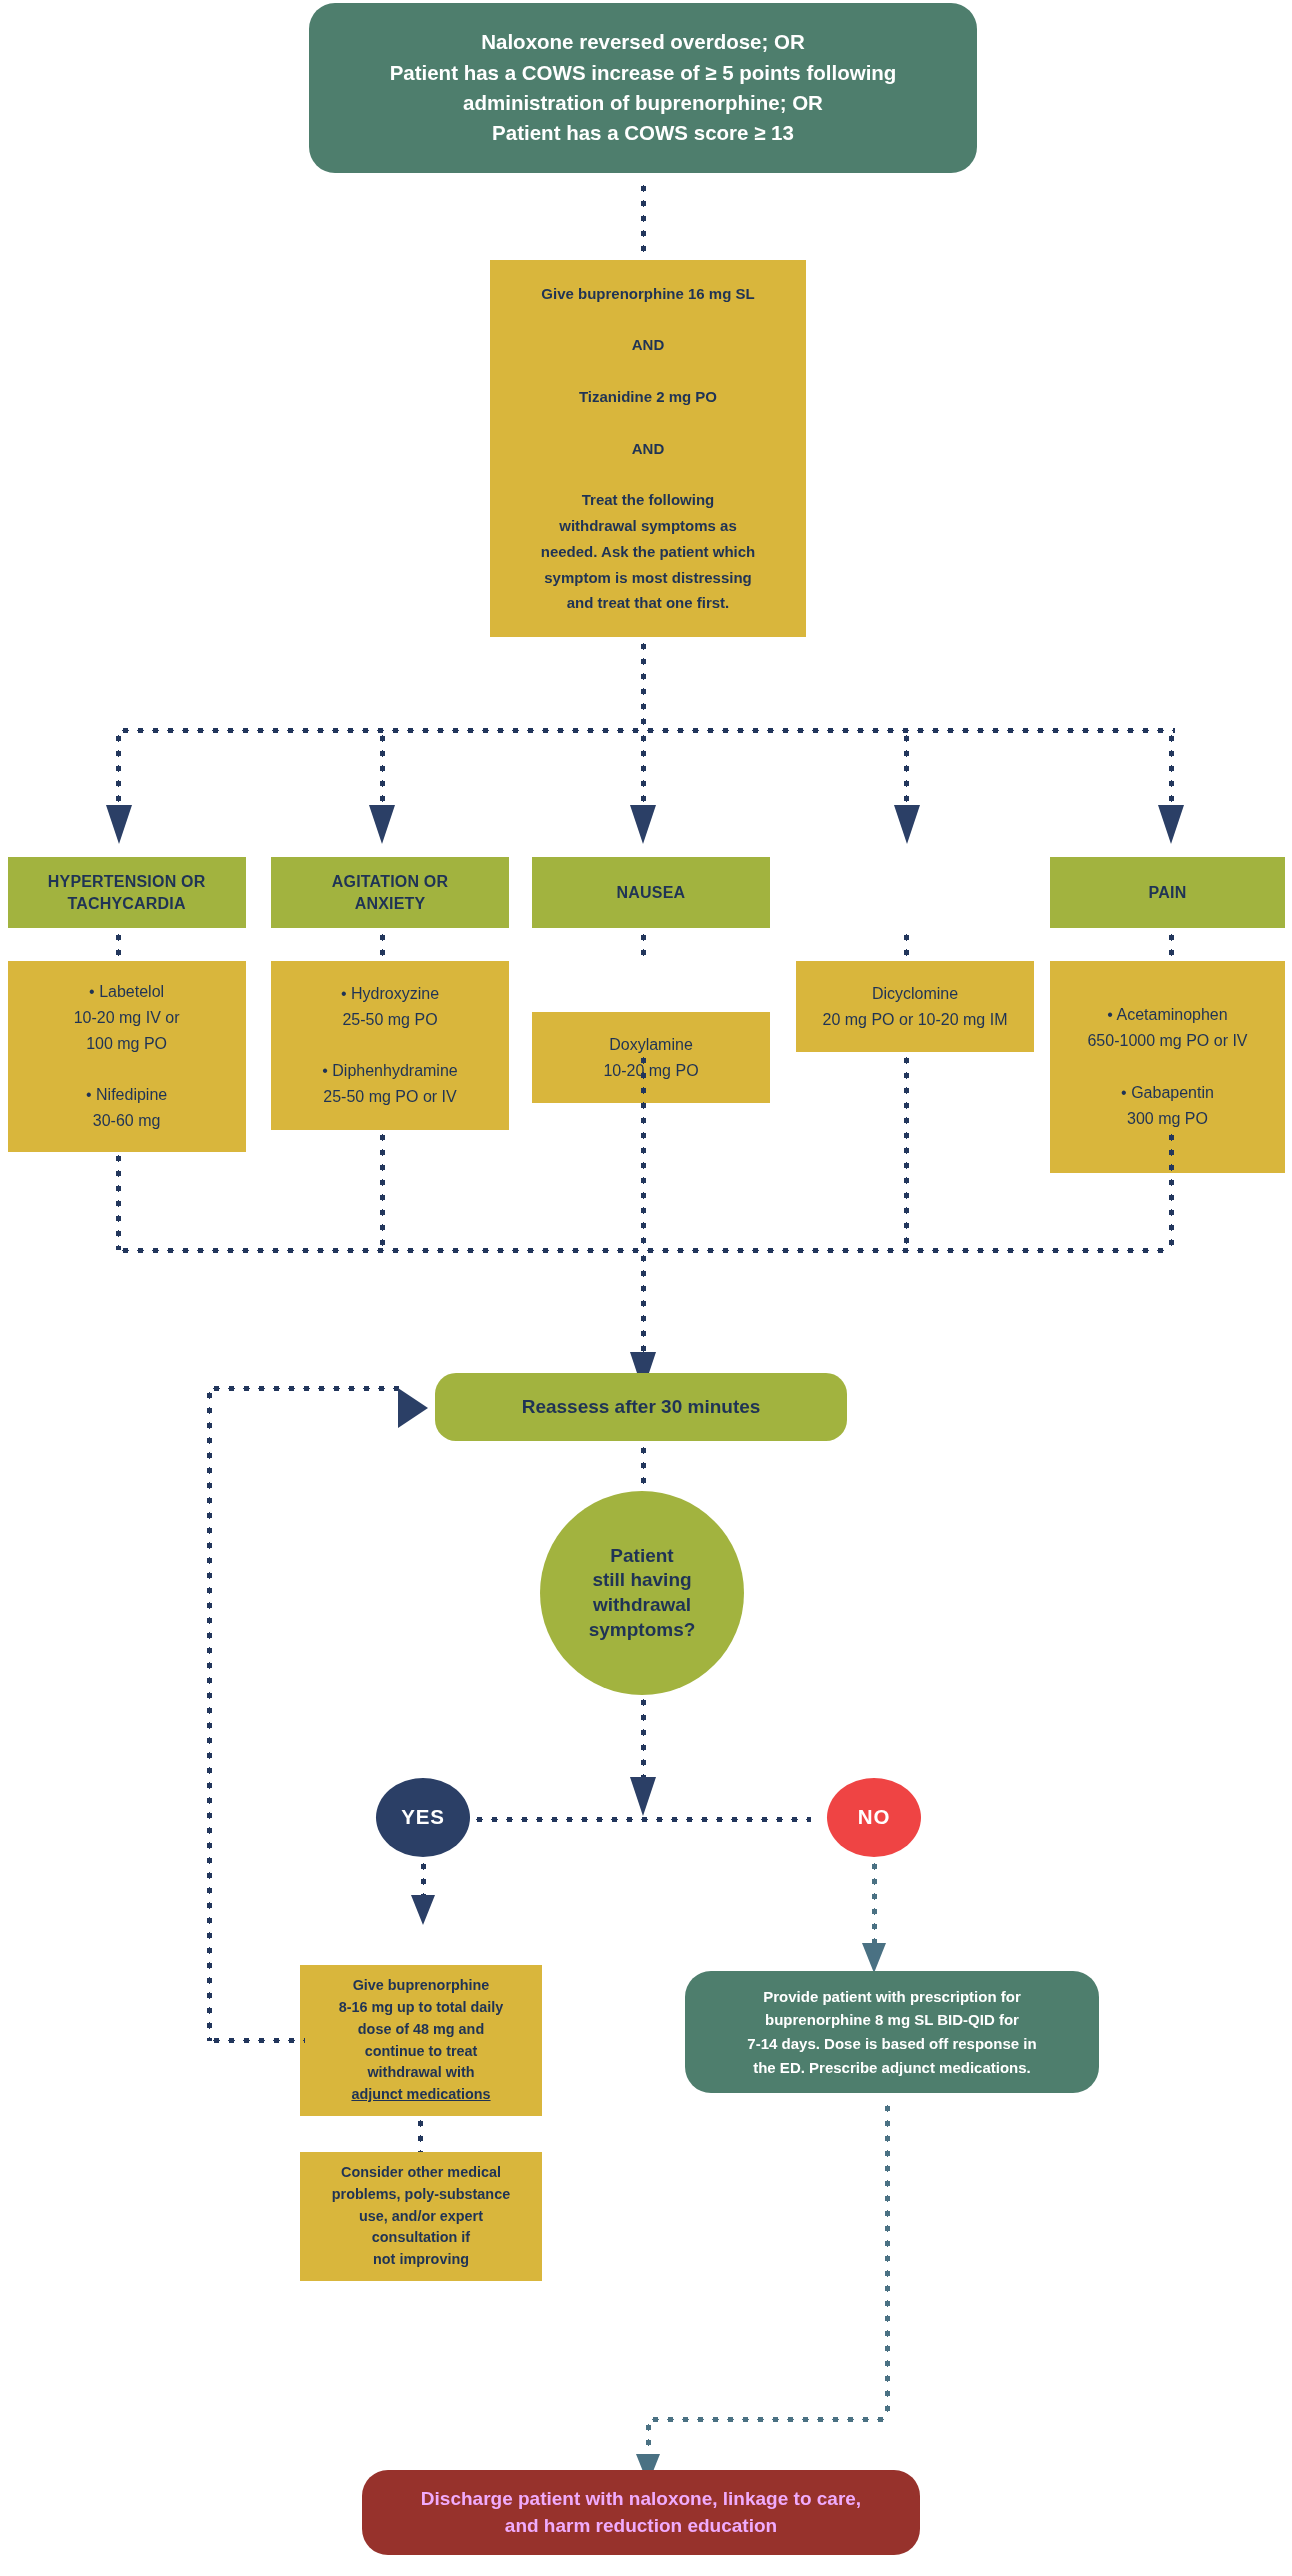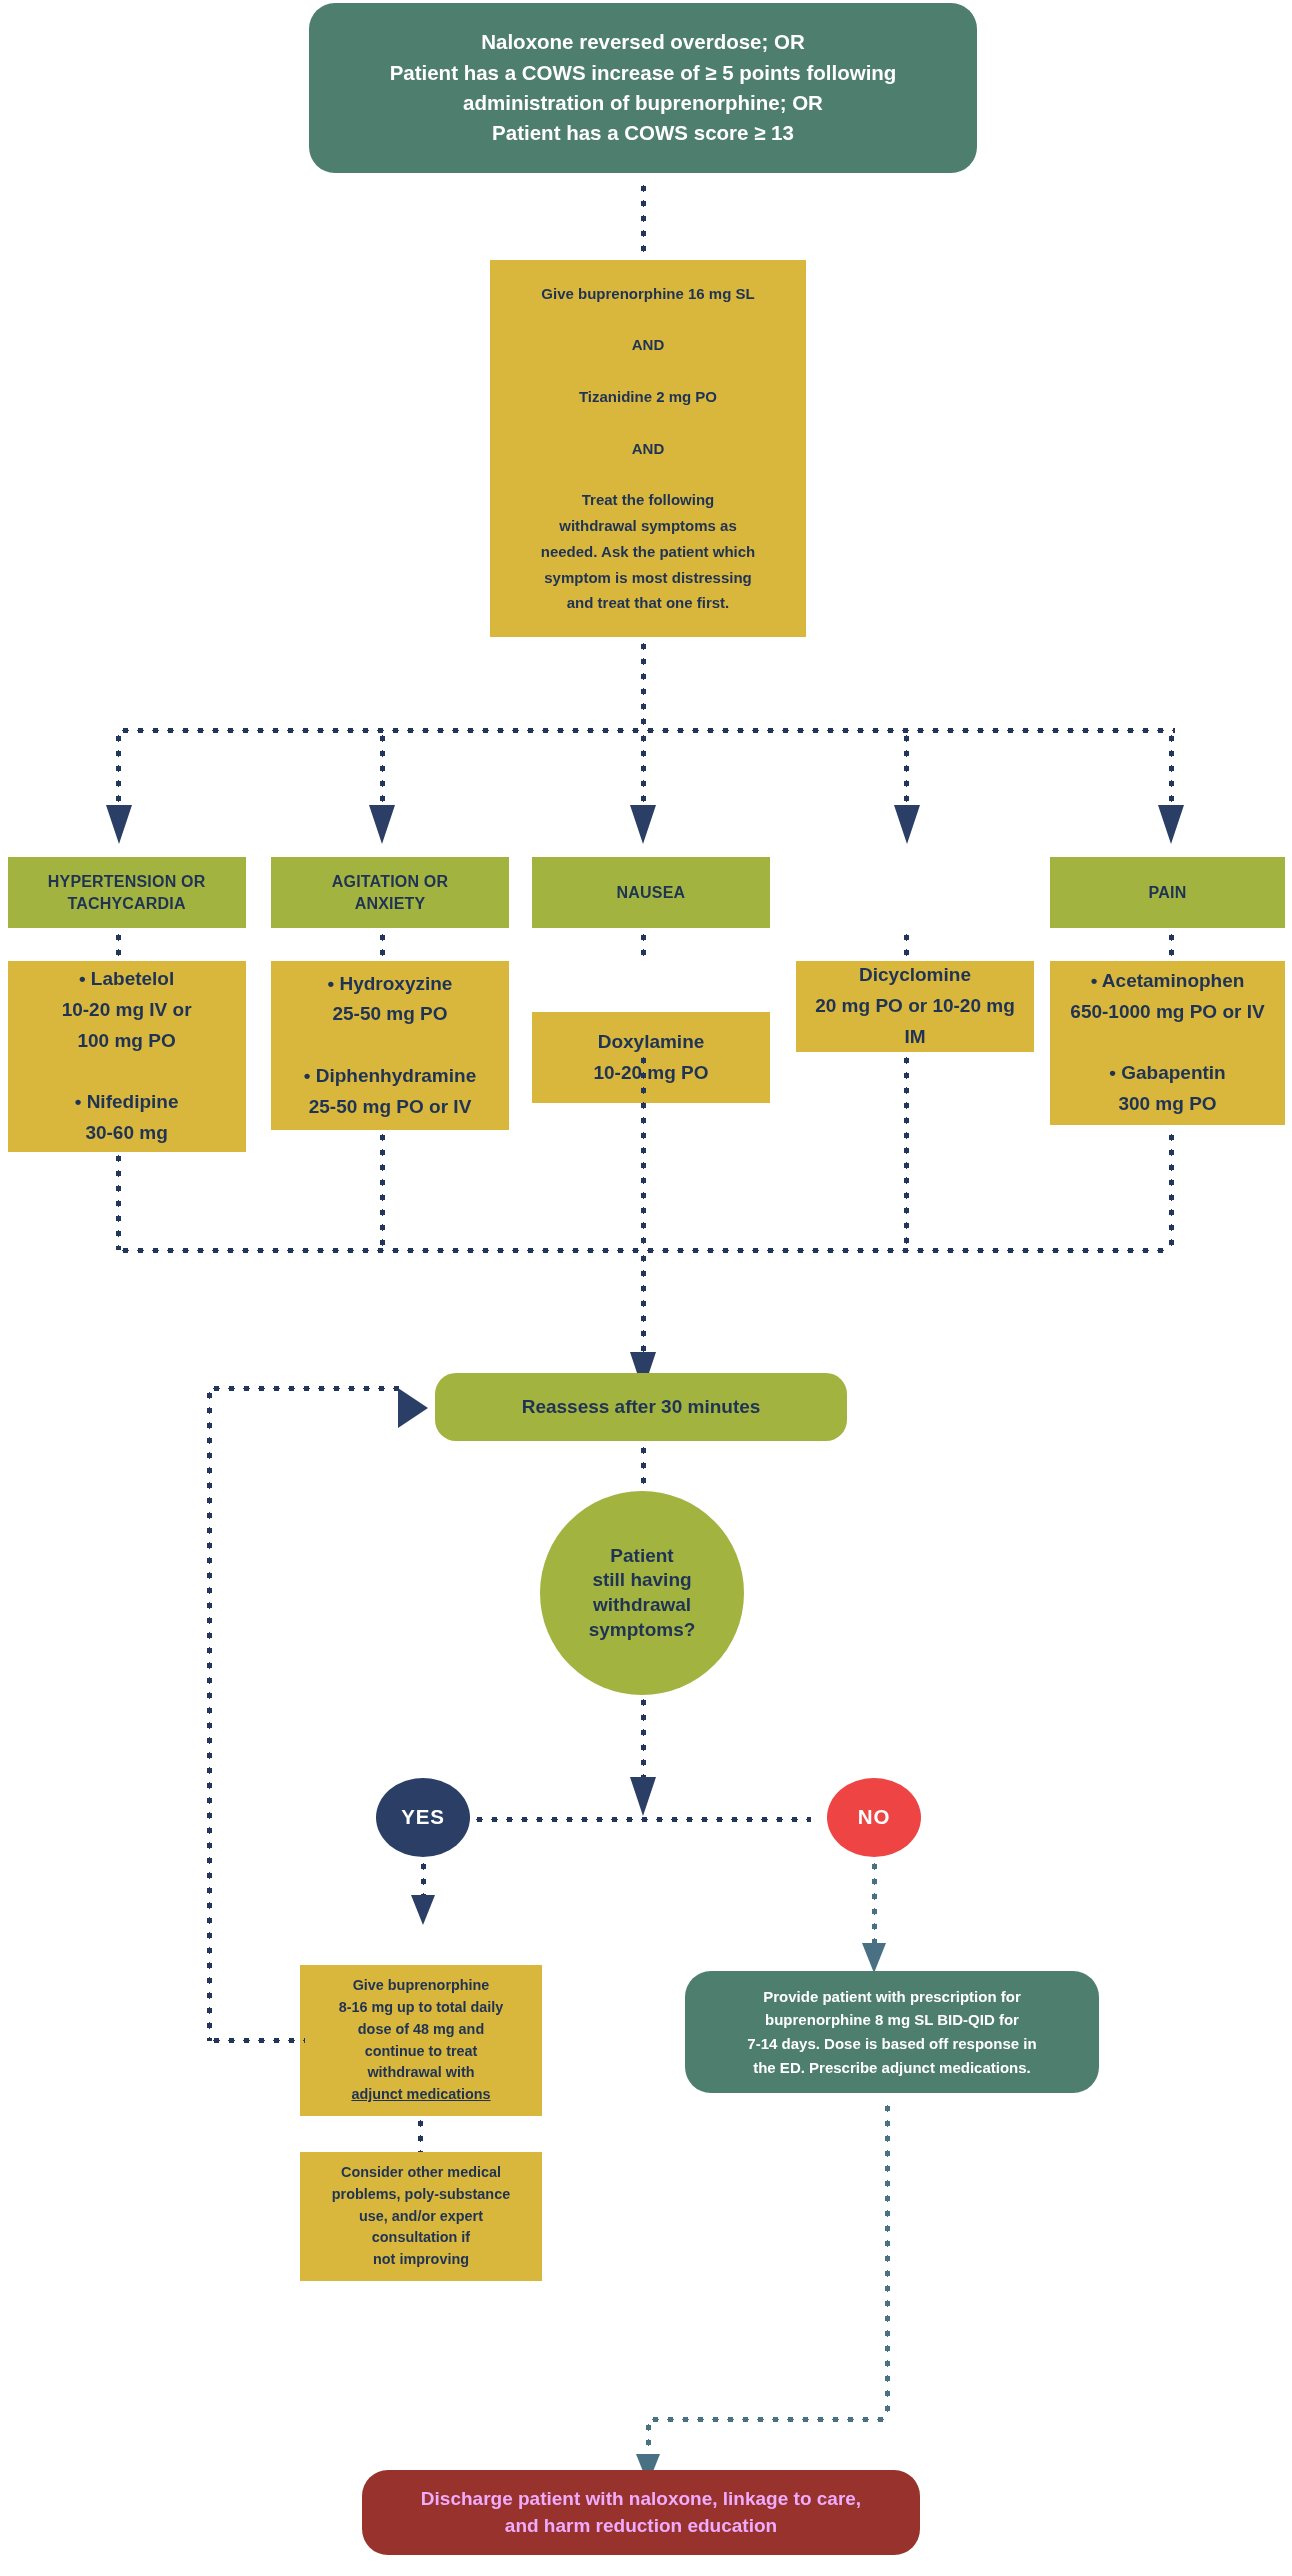--- a/index.html
+++ b/index.html
@@ -40,21 +40,21 @@
 
   .arrow-d{position:absolute;width:0;height:0;border-left:13.7px solid transparent;border-right:13.7px solid transparent;border-top:39px solid #2b3f66;}
   .arrow-d.short{border-top-width:30px;border-left-width:12px;border-right-width:12px;}
   .arrow-d.slate{border-top-color:#4a7183;}
   .arrow-r{position:absolute;width:0;height:0;border-top:20px solid transparent;border-bottom:20px solid transparent;border-left:30px solid #2b3f66;}
 
   
   .t-head{font-size:20.5px;line-height:1.48;font-weight:bold;}
   .t-med{font-size:15px;line-height:1.72;font-weight:bold;}
   .t-cat{font-size:16px;line-height:1.35;font-weight:bold;letter-spacing:0.2px;}
-  .t-drug{font-size:19px;line-height:1.62;font-weight:bold;}
+  .t-drug{font-size:16px;line-height:1.62;font-weight:normal;}
   .t-reassess{font-size:19px;line-height:1.3;font-weight:bold;}
   .t-circle{font-size:19px;line-height:1.3;font-weight:bold;}
   .t-yn{font-size:20.5px;line-height:1;font-weight:bold;letter-spacing:0.8px;}
   .t-small{font-size:14.4px;line-height:1.52;font-weight:bold;}
   .t-green-out{font-size:15px;line-height:1.58;font-weight:bold;}
   .t-discharge{font-size:19px;line-height:1.42;font-weight:bold;}
   .u{ text-decoration:underline; }
 </style>
 </head>
 <body>
@@ -139,21 +139,21 @@
 25-50 mg PO or IV</div>
   </div>
   <div class="node c-gold" style="left:532px;top:1012px;width:238px;height:91px;padding:7.6px 10.6px;">
     <div class="txt t-drug">Doxylamine
 10-20 mg PO</div>
   </div>
   <div class="node c-gold" style="left:796px;top:961px;width:238px;height:91px;padding:7.6px 7.6px;">
     <div class="txt t-drug">Dicyclomine
 20 mg PO or 10-20 mg IM</div>
   </div>
-  <div class="node c-gold" style="left:1050px;top:961px;width:235px;height:164px;padding:7.6px 7.6px;">
+  <div class="node c-gold" style="left:1050px;top:961px;width:235px;height:212px;padding:7.6px 7.6px;">
     <div class="txt t-drug">• Acetaminophen
 650-1000 mg PO or IV
 
 • Gabapentin
 300 mg PO</div>
   </div>
 
   <div class="dotline dot-v" style="left:116px;top:1151px;height:99px;"></div>
   <div class="dotline dot-v" style="left:380px;top:1130px;height:120px;"></div>
   <div class="dotline dot-v" style="left:641px;top:1053px;height:197px;"></div>

